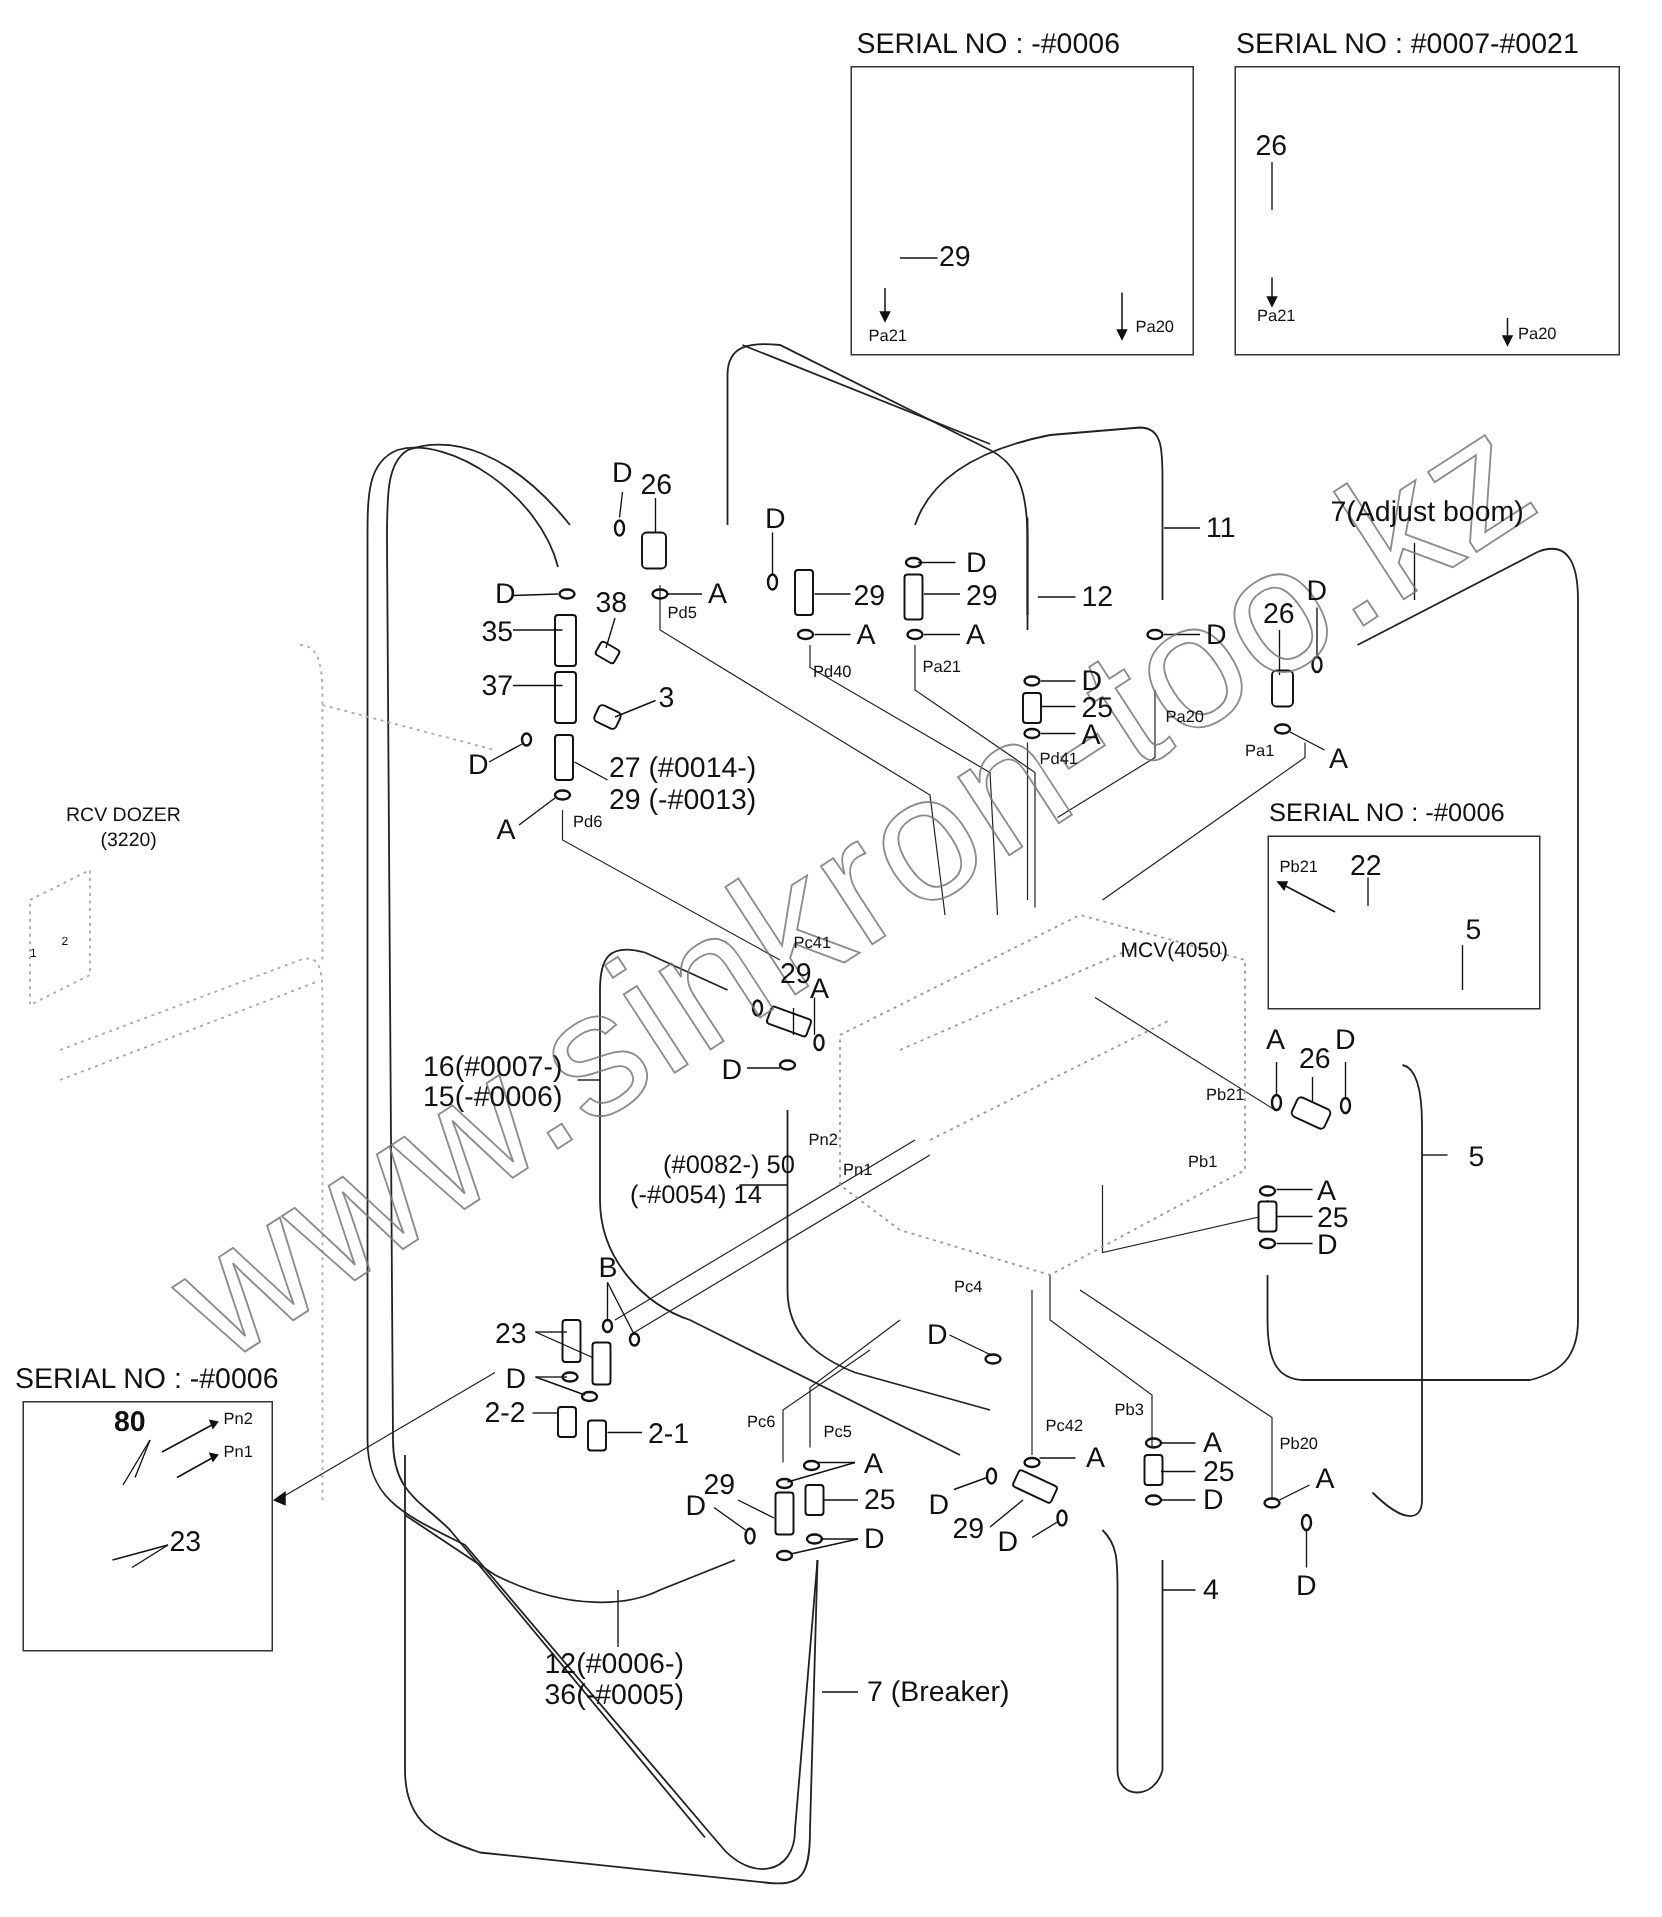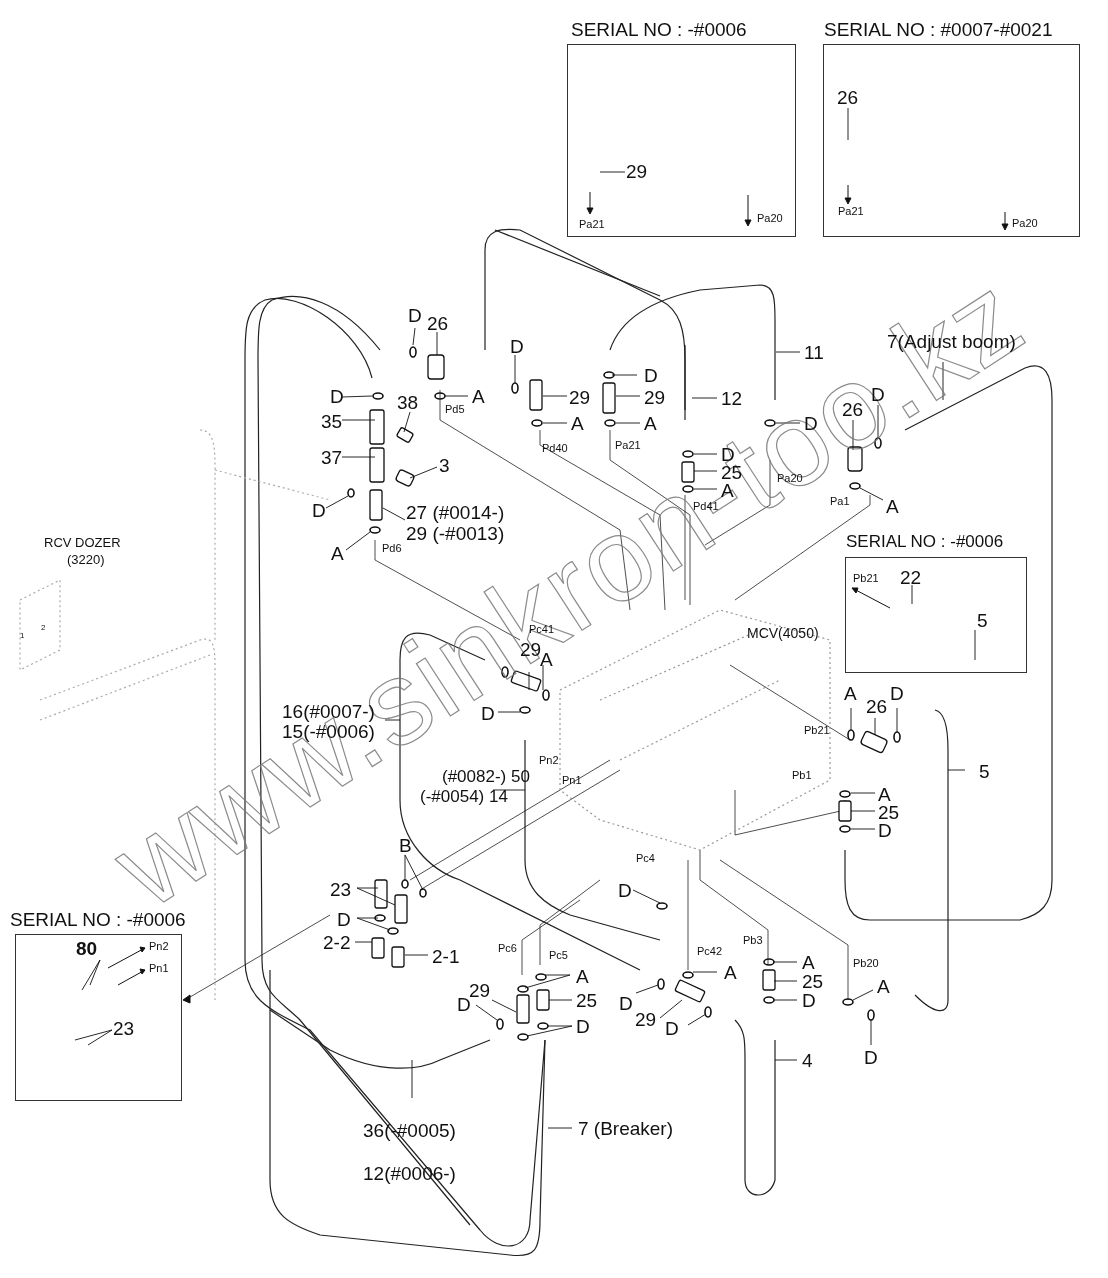--- a/index.html
+++ b/index.html
@@ -341,15 +341,15 @@
 <div class="lbl big" style="left:665px; top:1019px;">D</div>
 <div class="lbl sm" style="left:743px; top:935px;">Pb3</div>
 <div class="lbl big" style="left:802px; top:953px;">A</div>
 <div class="lbl big" style="left:802px; top:972px;">25</div>
 <div class="lbl big" style="left:802px; top:991px;">D</div>
 <div class="lbl big" style="left:802px; top:1051px;">4</div>
 <div class="lbl sm" style="left:853px; top:958px;">Pb20</div>
 <div class="lbl big" style="left:877px; top:977px;">A</div>
 <div class="lbl big" style="left:864px; top:1048px;">D</div>
 
-<div class="lbl big" style="left:363px; top:1164px;">12(#0006-)</div>
+<div class="lbl big" style="left:363px; top:1100px;">12(#0006-)</div>
 <div class="lbl big" style="left:363px; top:1121px;">36(-#0005)</div>
 <div class="lbl big" style="left:578px; top:1119px;">7 (Breaker)</div>
 
 </body></html>

